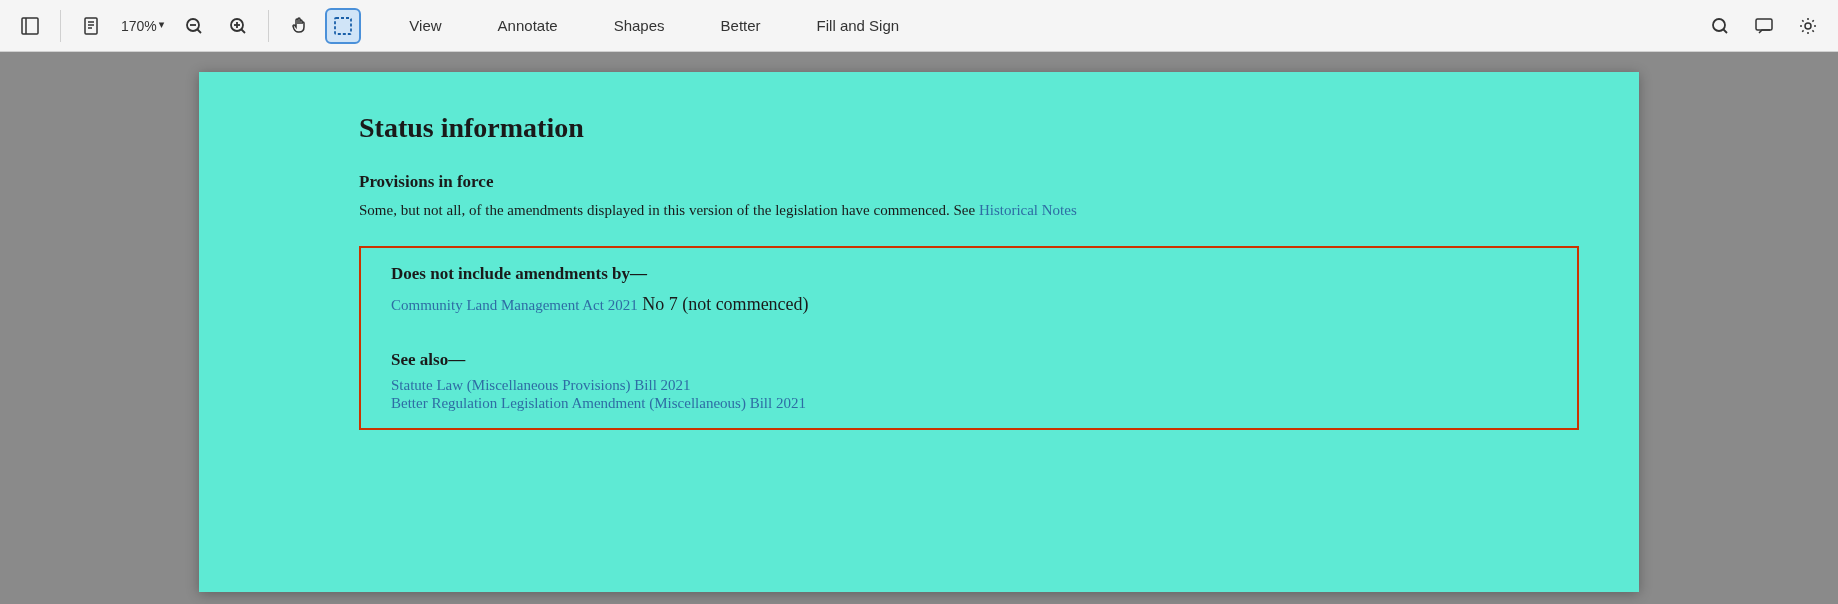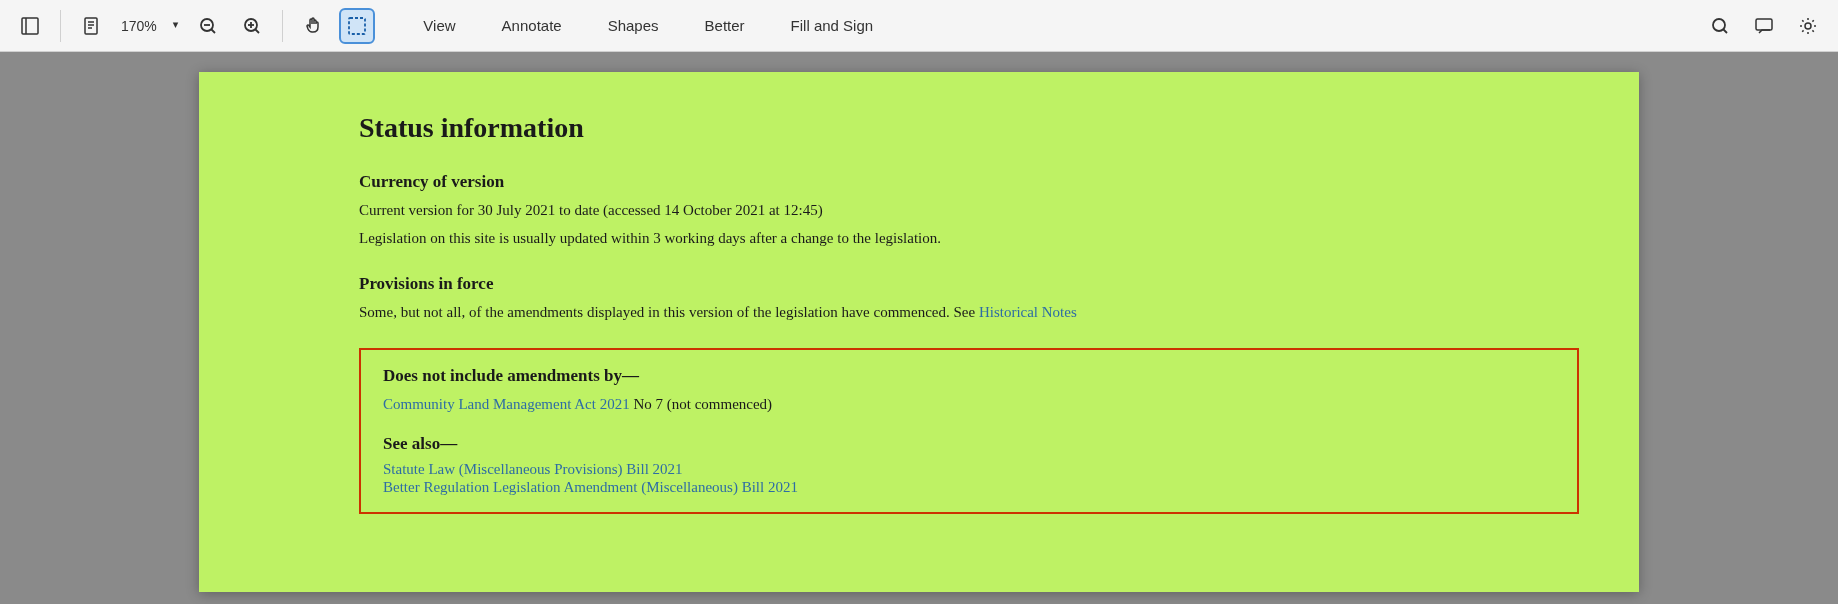--- a/index.html
+++ b/index.html
@@ -53,31 +53,31 @@
     .zoom-control {
       display: flex;
       align-items: center;
       gap: 4px;
       font-size: 14px;
       color: #333;
     }
 
     .zoom-value {
       display: flex;
-      gap: 16px;
+      gap: 2px;
       cursor: pointer;
       padding: 2px 4px;
       border-radius: 4px;
     }
 
     .nav-tabs {
       display: flex;
       align-items: center;
       margin-left: 20px;
-      gap: 6px;
+      gap: 16px;
     }
 
     .nav-tab {
       padding: 6px 20px;
       font-size: 15px;
       color: #333;
       cursor: pointer;
       border: none;
       background: transparent;
       border-radius: 0;
@@ -95,21 +95,21 @@
       display: flex;
       height: calc(604px - 52px);
       background: #8a8a8a;
       justify-content: center;
       padding: 20px;
       overflow: auto;
     }
 
     
     .pdf-page {
-      background: #bef264;
+      background: #5eead4;
       width: 1440px;
       min-height: 520px;
       padding: 40px 60px 40px 160px;
       box-shadow: 0 2px 12px rgba(0,0,0,0.3);
       position: relative;
     }
 
     .page-title {
       font-size: 28px;
       font-weight: bold;
@@ -139,39 +139,39 @@
     }
 
     .link-text {
       color: #2e6da4;
       text-decoration: none;
       cursor: pointer;
     }
 
     .amendment-box {
       border: 2px solid #cc3300;
-      padding: 16px 22px;
+      padding: 16px 30px;
       margin-top: 16px;
     }
 
     .amendment-link {
       color: #2e6da4;
       font-family: Georgia, serif;
       font-size: 15px;
       cursor: pointer;
     }
 
     .amendment-inline-text {
-      font-size: 15px;
+      font-size: 18px;
       color: #1a1a1a;
       font-family: Georgia, serif;
     }
 
     .see-also-section {
-      margin-top: 18px;
+      margin-top: 31px;
     }
 
     
     .icon-svg {
       width: 20px;
       height: 20px;
     }
   </style>
 </head>
 <body>
@@ -262,25 +262,20 @@
       </svg>
     </button>
   </div>
 </div>
 
 <div class="main-area">
   <div class="pdf-page">
 
     <h1 class="page-title">Status information</h1>
 
-    <div class="section-block">
-      <div class="section-heading">Currency of version</div>
-      <p class="section-text">Current version for 30 July 2021 to date (accessed 14 October 2021 at 12:45)</p>
-      <p class="section-text">Legislation on this site is usually updated within 3 working days after a change to the legislation.</p>
-    </div>
 
     <div class="section-block">
       <div class="section-heading">Provisions in force</div>
       <p class="section-text">
         <span>Some, but not all, of the amendments displayed in this version of the legislation have commenced. See </span><a class="link-text">Historical Notes</a>
       </p>
     </div>
 
     <div class="amendment-box">
 

